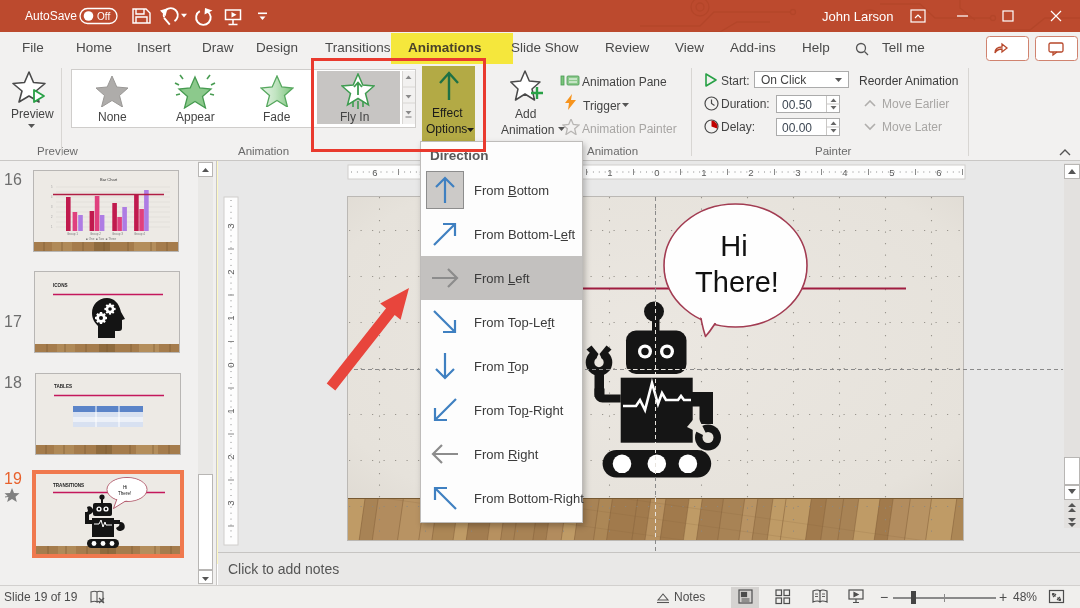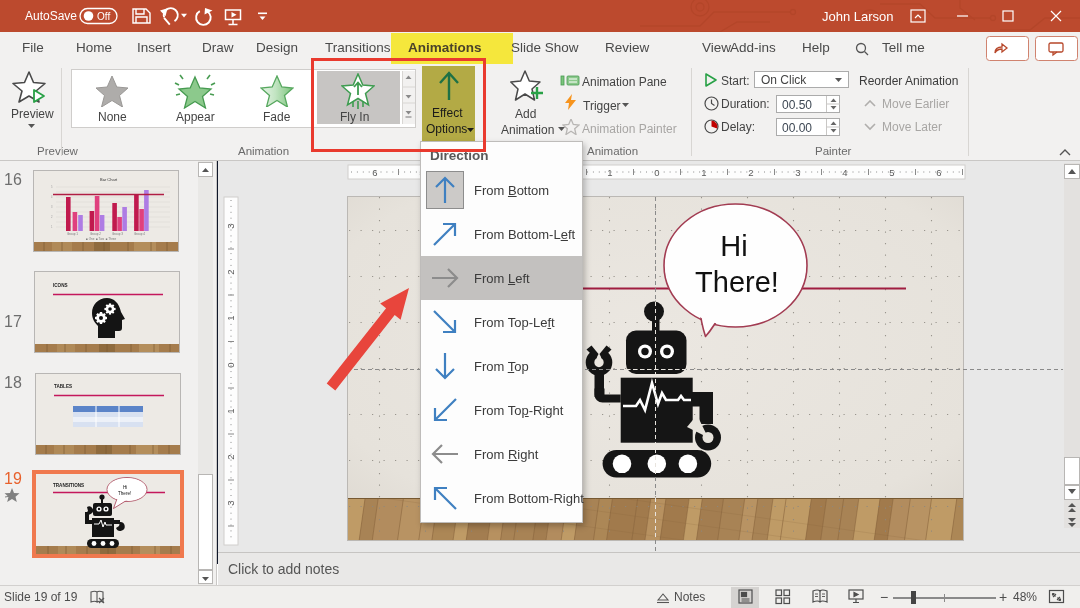--- a/index.html
+++ b/index.html
@@ -1,17 +1,17 @@
 <!DOCTYPE html>
 <html><head>
 <meta charset="utf-8">
 <style>
 * { margin:0; padding:0; box-sizing:border-box; }
 html,body { width:1080px; height:608px; overflow:hidden; font-family:"Liberation Sans",sans-serif; }
-#app { position:relative; width:1080px; height:564px; background:#0f172a; }
+#app { position:relative; width:1080px; height:564px; background:#fef9c3; }
 .abs { position:absolute; }
 
 
 #titlebar { position:absolute; left:0; top:0; width:1080px; height:32px; background:#BC4A2E; color:#fff; }
 #titlebar svg { position:absolute; }
 .tb-txt { position:absolute; font-size:13px; color:#fff; white-space:nowrap; }
 
 
 #tabrow { position:absolute; left:0; top:32px; width:1080px; height:32px; background:#F2F1F0; }
 .tab { position:absolute; top:0; height:32px; line-height:32px; font-size:13.5px; color:#4A4A4A; white-space:nowrap; }
@@ -105,21 +105,21 @@
     <div class="yellow" style="left:391px;top:1px;width:122px;height:33px;"></div>
     <div class="tab" style="left:22px;">File</div>
     <div class="tab" style="left:76px;">Home</div>
     <div class="tab" style="left:137px;">Insert</div>
     <div class="tab" style="left:202px;">Draw</div>
     <div class="tab" style="left:256px;">Design</div>
     <div class="tab" style="left:325px;">Transitions</div>
     <div class="tab" style="left:408px;font-weight:bold;color:#4b432a;">Animations</div>
     <div class="tab" style="left:511px;">Slide Show</div>
     <div class="tab" style="left:605px;">Review</div>
-    <div class="tab" style="left:675px;margin-left:27px;">View</div>
+    <div class="tab" style="left:675px;">View</div>
     <div class="tab" style="left:730px;">Add-ins</div>
     <div class="tab" style="left:802px;">Help</div>
     <svg width="14" height="14" style="position:absolute;left:855px;top:10px;">
       <circle cx="6" cy="6" r="4.5" stroke="#555" stroke-width="1.3" fill="none"></circle>
       <path d="M9.5 9.5 L13 13" stroke="#555" stroke-width="1.3"></path>
     </svg>
     <div class="tab" style="left:882px;">Tell me</div>
 
     <svg width="100" height="26" style="position:absolute;left:986px;top:4px;">
       <rect x="0.5" y="0.5" width="42" height="24" rx="3" fill="#fff" stroke="#D0836F"></rect>

